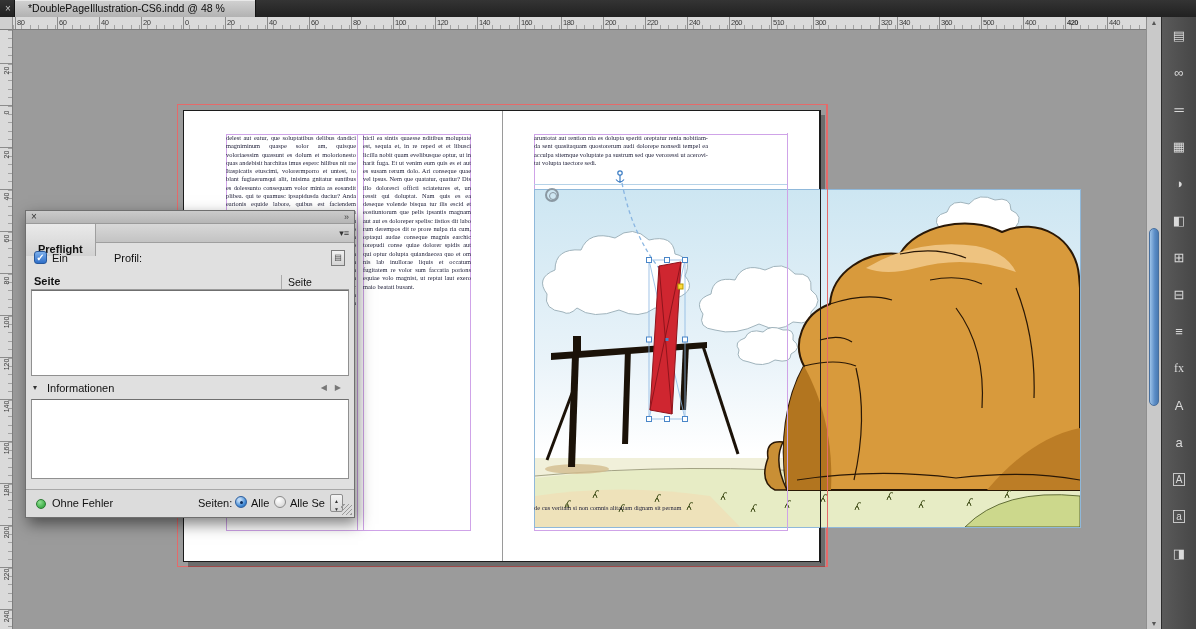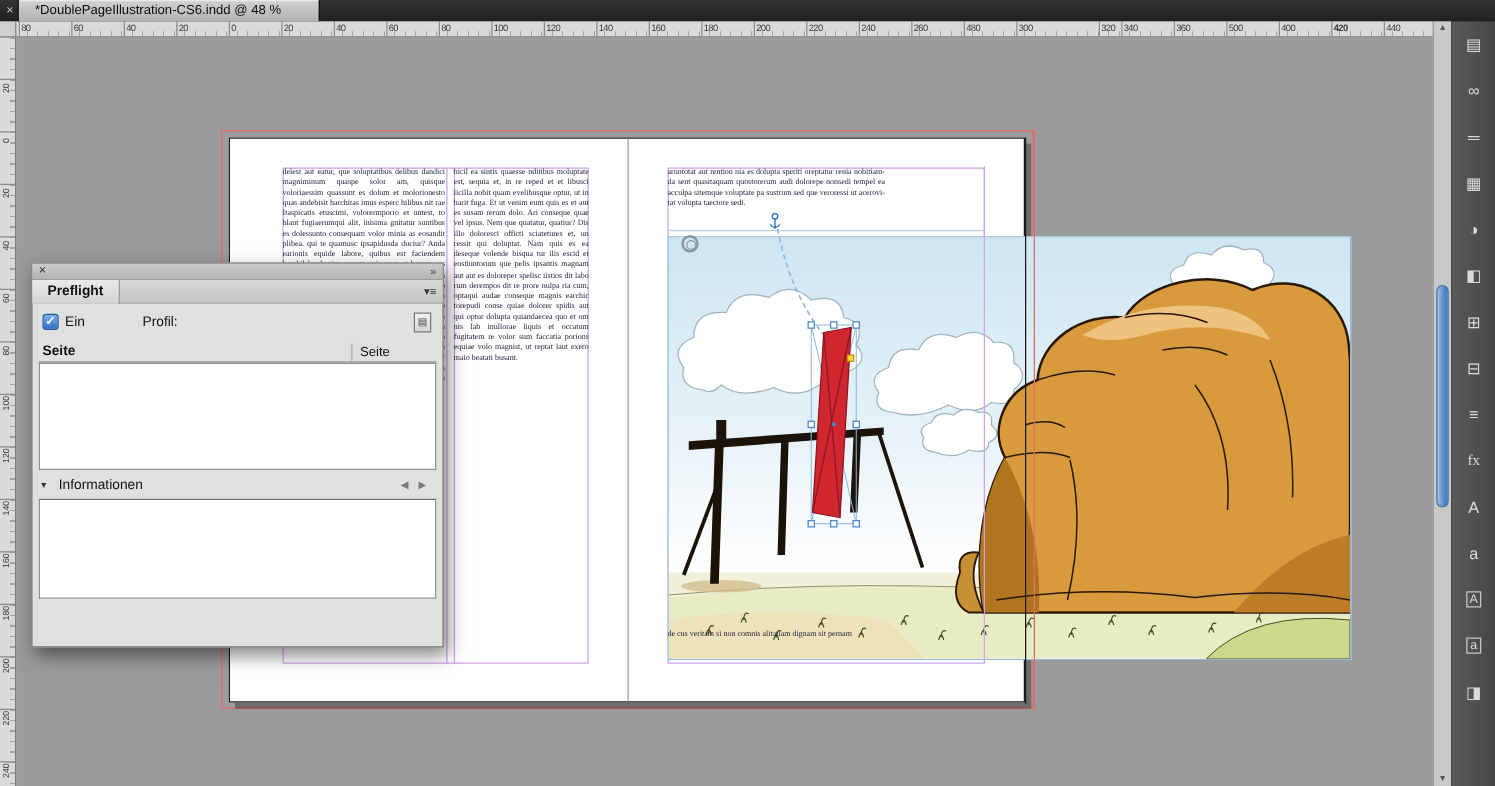--- a/index.html
+++ b/index.html
@@ -47,21 +47,21 @@
 #grabber{position:absolute;left:532px;top:158px;width:14px;height:14px;border:2px solid #8a98a2;border-radius:50%}
 #grabber:after{content:"";position:absolute;left:2px;top:2px;width:6px;height:6px;border:1px solid #8a98a2;border-radius:50%}
 #selovl{position:absolute;left:527px;top:120px}
 
 
 #preflight{position:absolute;left:12px;top:180px;width:330px;height:308px;background:#e0e0e0;border:1px solid #6f6f6f;box-shadow:3px 6px 14px rgba(0,0,0,.5);z-index:30;font-size:11px}
 #pf-mini{height:13px;background:linear-gradient(#cbcbcb,#b5b5b5);border-bottom:1px solid #9a9a9a;position:relative}
 #pf-close{position:absolute;left:5px;top:0;font-size:10px;color:#333;line-height:12px;cursor:pointer}
 #pf-coll{position:absolute;right:6px;top:0;font-size:9px;color:#444;line-height:12px;letter-spacing:-1px}
 #pf-tabrow{height:19px;background:linear-gradient(#d8d8d8,#c3c3c3);border-bottom:1px solid #9f9f9f;position:relative}
-#pf-tab{position:absolute;left:0;top:0;height:19px;padding:0 12px;background:linear-gradient(#eaeaea,#d2d2d2);border-right:1px solid #9f9f9f;font-weight:bold;font-size:11px;line-height:18px;color:#111}
+#pf-tab{position:absolute;left:0;top:0;height:19px;padding:16px 12px;background:linear-gradient(#eaeaea,#d2d2d2);border-right:1px solid #9f9f9f;font-weight:bold;font-size:11px;line-height:18px;color:#111}
 #pf-menu{position:absolute;right:5px;top:4px;font-size:9px;color:#333}
 #pf-row1{position:relative;height:26px;margin-top:3px}
 #pf-check{position:absolute;left:8px;top:5px;width:13px;height:13px;border-radius:3px;background:linear-gradient(#7db0ec,#2f6fc8);border:1px solid #27589c;color:#fff;font-size:10px;line-height:11px;text-align:center;font-weight:bold}
 #pf-onlabel{position:absolute;left:26px;top:6px}
 #pf-proflabel{position:absolute;left:88px;top:6px}
 #pf-dd{position:absolute;left:122px;top:3px;width:176px;height:19px;background:#fbfbfb;border:1px solid #8d8d8d;border-radius:3px;font-size:10.5px;line-height:16px;padding-left:6px}
 #pf-dd .stepper{position:absolute;right:-1px;top:-1px;width:15px;height:19px;background:linear-gradient(#84b4ee,#3c7cd0);border:1px solid #2d62a8;border-radius:0 3px 3px 0;color:#fff;font-size:5.5px;text-align:center;line-height:1.5;padding-top:2px}
 #pf-embed{position:absolute;left:305px;top:4px;width:14px;height:16px;border:1px solid #7a7a7a;background:linear-gradient(#f2f2f2,#d4d4d4);font-size:8px;text-align:center;color:#444;line-height:14px}
 #pf-listhead{position:relative;height:16px;margin:2px 5px 0 5px;border-bottom:1px solid #9a9a9a}
 #pf-errlabel{position:absolute;left:3px;top:1px;font-weight:bold}
@@ -158,21 +158,21 @@
     <div class="htick" style="left: 632px;">
       <span>220</span>
     </div>
     <div class="htick" style="left: 674px;">
       <span>240</span>
     </div>
     <div class="htick" style="left: 716px;">
       <span>260</span>
     </div>
     <div class="htick" style="left: 758px;">
-      <span>480</span>
+      <span>510</span>
     </div>
     <div class="htick" style="left: 800px;">
       <span>300</span>
     </div>
     <div class="htick" style="left: 842px; margin-left: 24px;">
       <span>320</span>
     </div>
     <div class="htick" style="left: 884px;">
       <span>340</span>
     </div>
@@ -382,20 +382,33 @@
     <div id="pf-errlist"></div>
     <div id="pf-inforow">
       <span id="pf-disc">▾</span>
       <span id="pf-infolabel">Informationen</span>
       <span id="pf-nav">
         <span>◀</span>
         <span>▶</span>
       </span>
     </div>
     <div id="pf-infobox"></div>
+    <div id="pf-status">
+      <span id="pf-dot"></span>
+      <span id="pf-statustext">Ohne Fehler</span>
+      <span id="pf-seiten">Seiten:</span>
+      <span id="pf-r1" class="radio"></span>
+      <span id="pf-alle">Alle</span>
+      <span id="pf-r2" class="radio"></span>
+      <span id="pf-allese">Alle Se</span>
+      <span id="pf-spin">
+        <span>▲</span><br><span>▼</span>
+      </span>
+      <span id="pf-grip"></span>
+    </div>
   </div>
 
 </div>
 
 <div id="scroll">
   <span id="sc-up" class="sarrow">▲</span>
   <div id="thumb"></div>
   <span id="sc-dn" class="sarrow">▼</span>
 </div>
 

